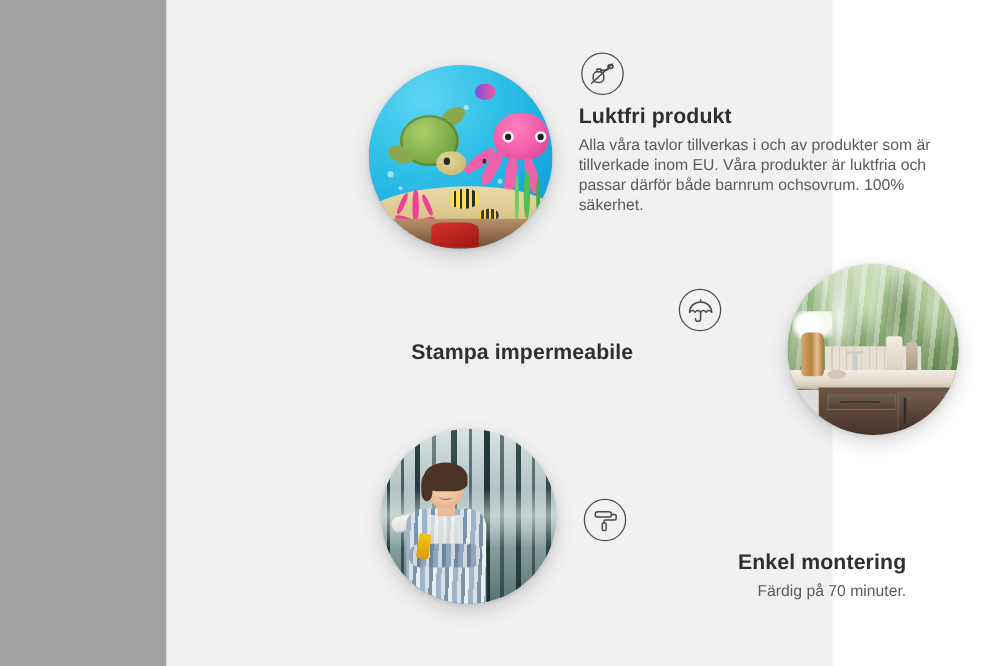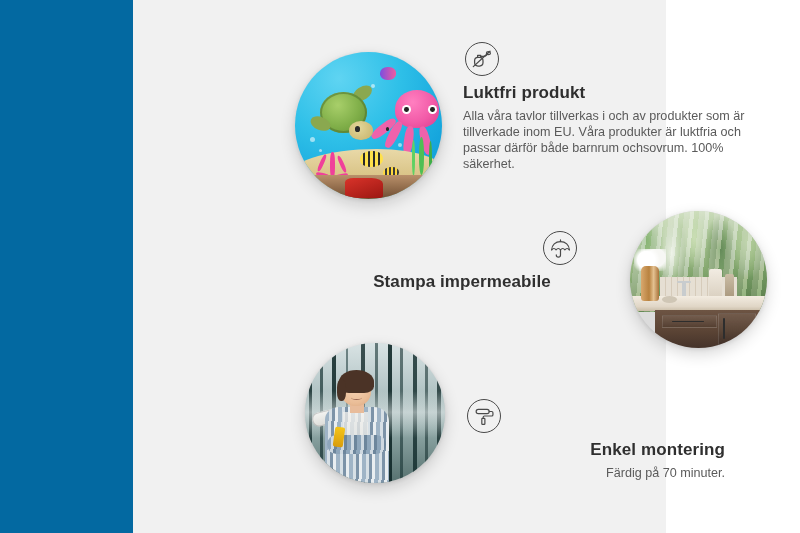--- a/index.html
+++ b/index.html
@@ -10,21 +10,21 @@
   body {
     width: 800px;
     height: 533px;
     font-family: "Liberation Sans", sans-serif;
     overflow: hidden;
   }
   #stage {
     position: relative;
     width: 656px;
     height: 533px;
-    background: #0369a1;
+    background: #a3a3a3;
   }
   
   #panel {
     position: absolute;
     left: 133px;
     top: 0;
     width: 533px;
     height: 533px;
     background: #f1f1f1;
   }
@@ -340,21 +340,21 @@
     font-size: 12.6px;
     line-height: 16.2px;
     margin: 0;
   }
 
   
   #feature-odour { left: 330px; top: 42px; width: 296px; text-align: left; }
   #feature-odour .icon-circle { margin-left: 2px; }
 
   
-  #feature-water { left: 196px; top: 231px; width: 266px; text-align: center; }
+  #feature-water { left: 196px; top: 231px; width: 266px; text-align: left; }
   #feature-water .icon-circle { margin-left: auto; margin-right: 18px; }
 
   
   #feature-mount { left: 332px; top: 399px; width: 260px; text-align: right; }
   #feature-mount .icon-circle { margin-left: 2px; }
 </style>
 </head>
 <body>
 
 <div id="stage">

